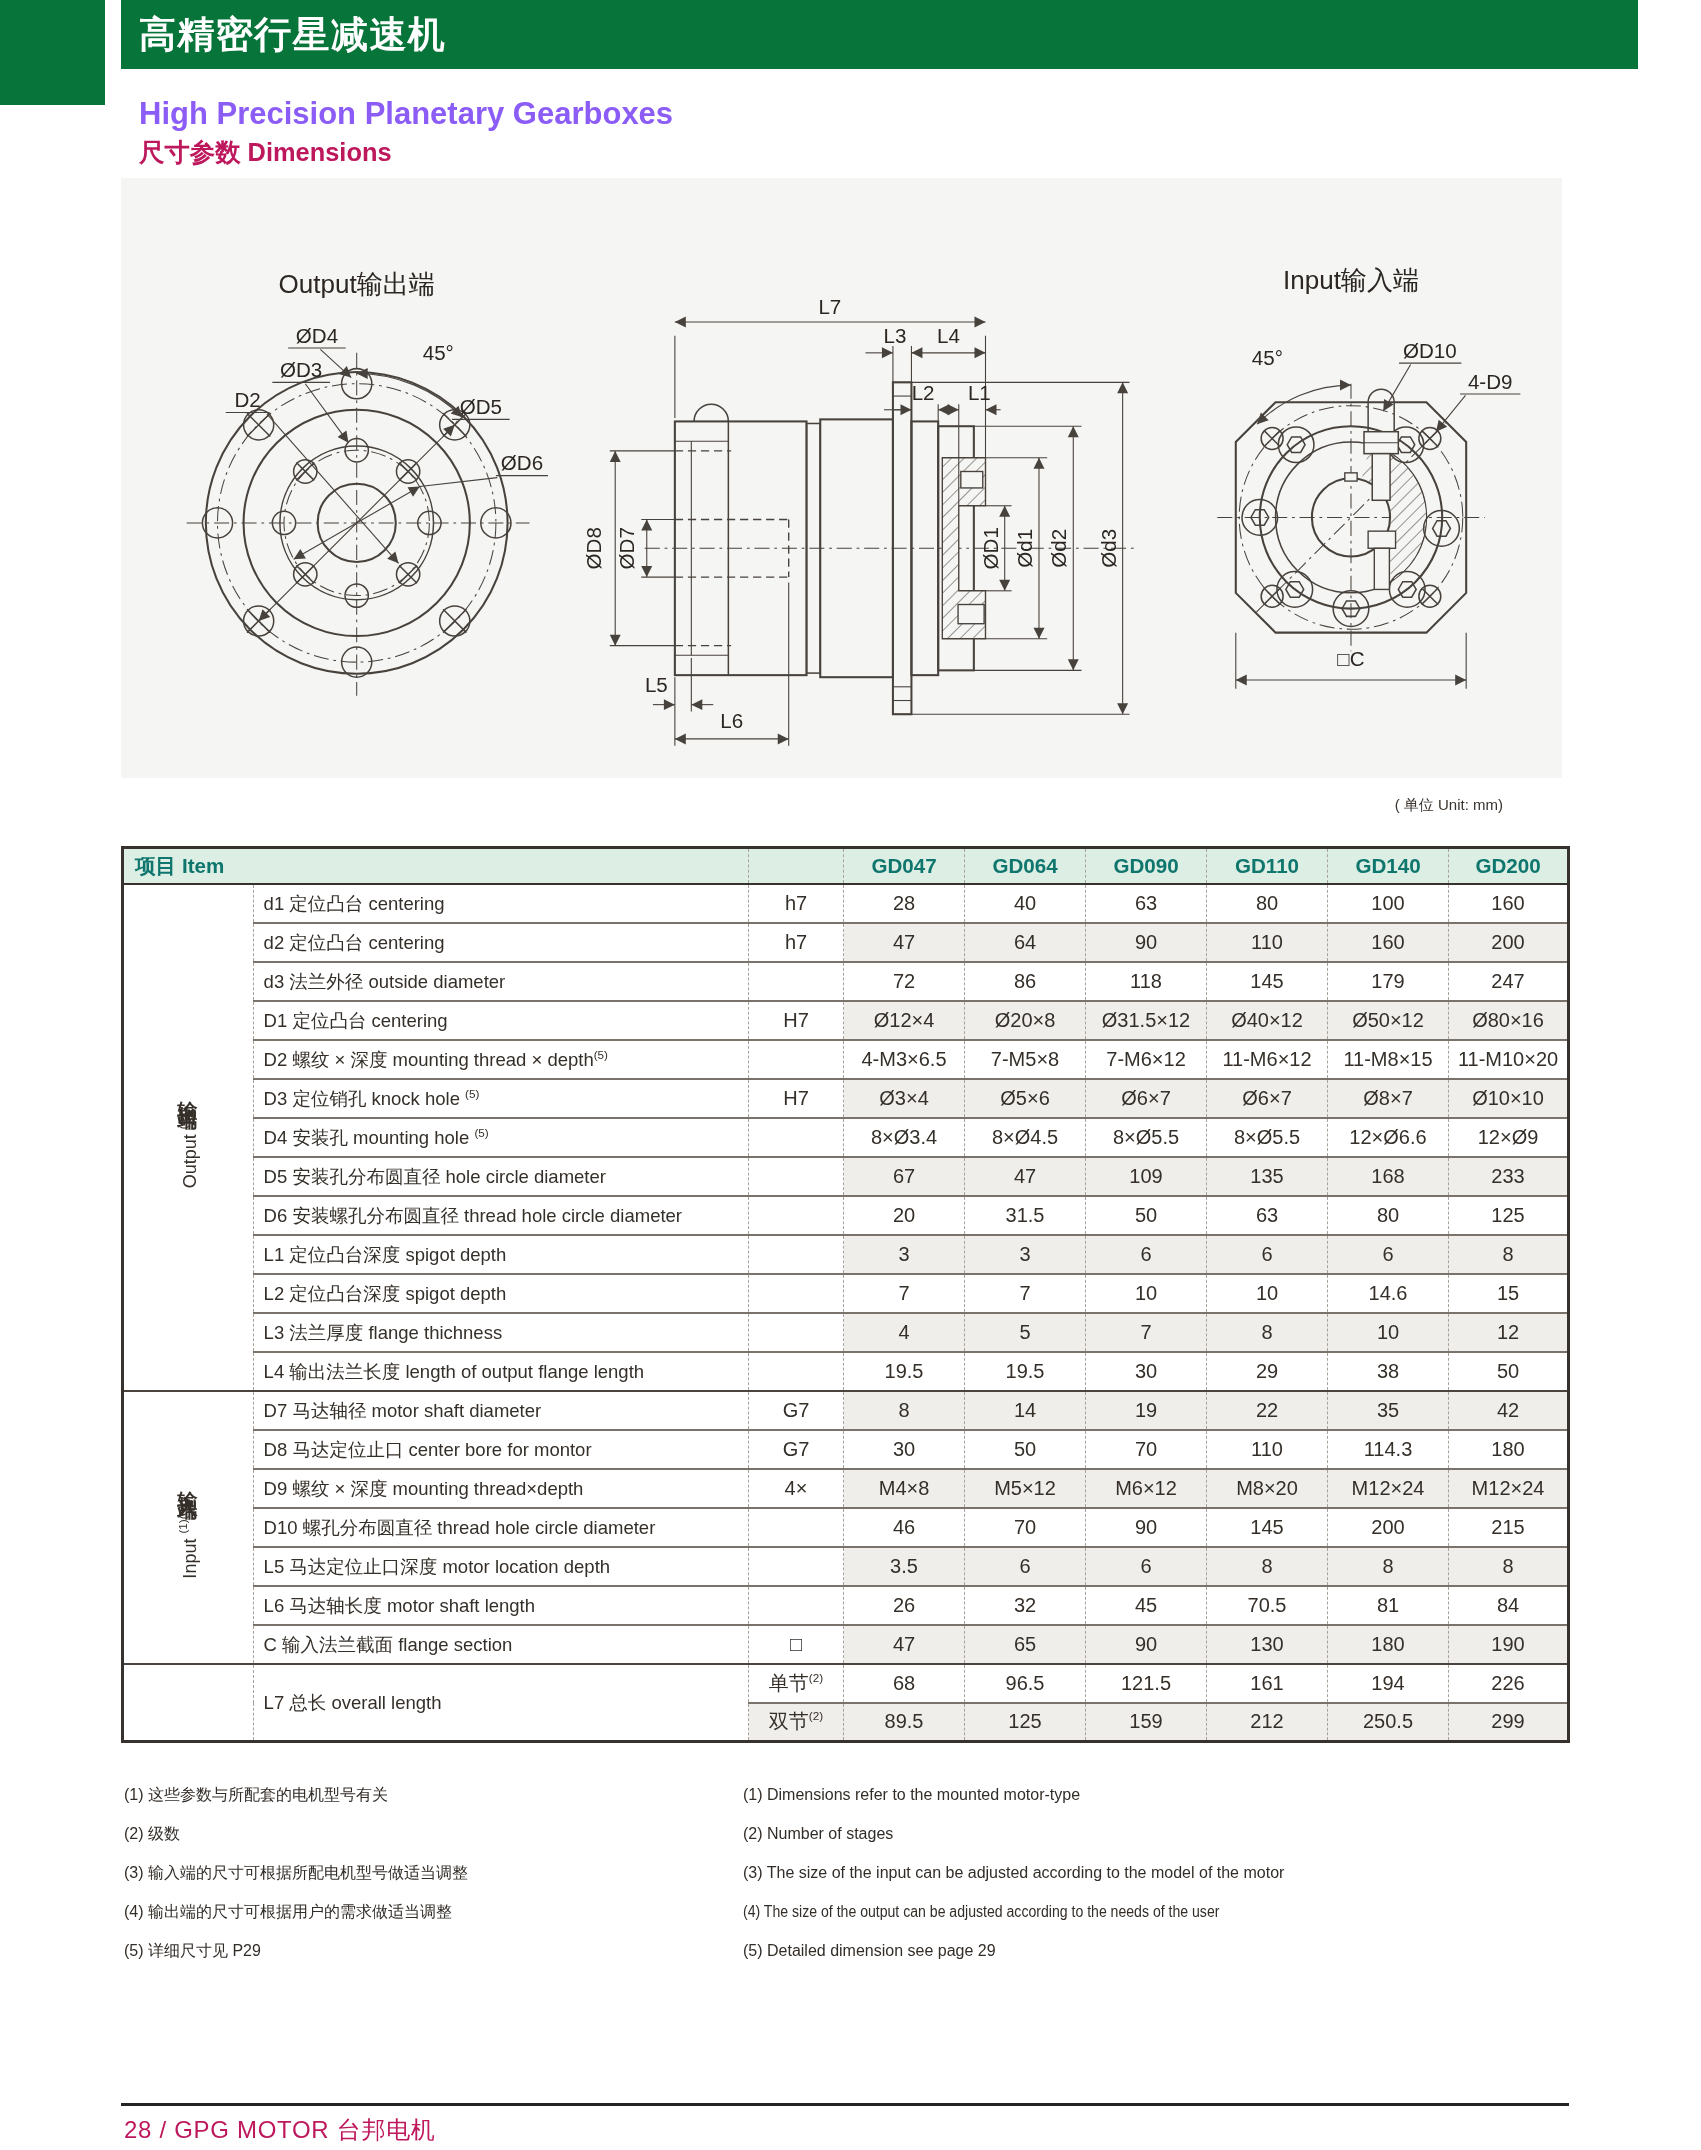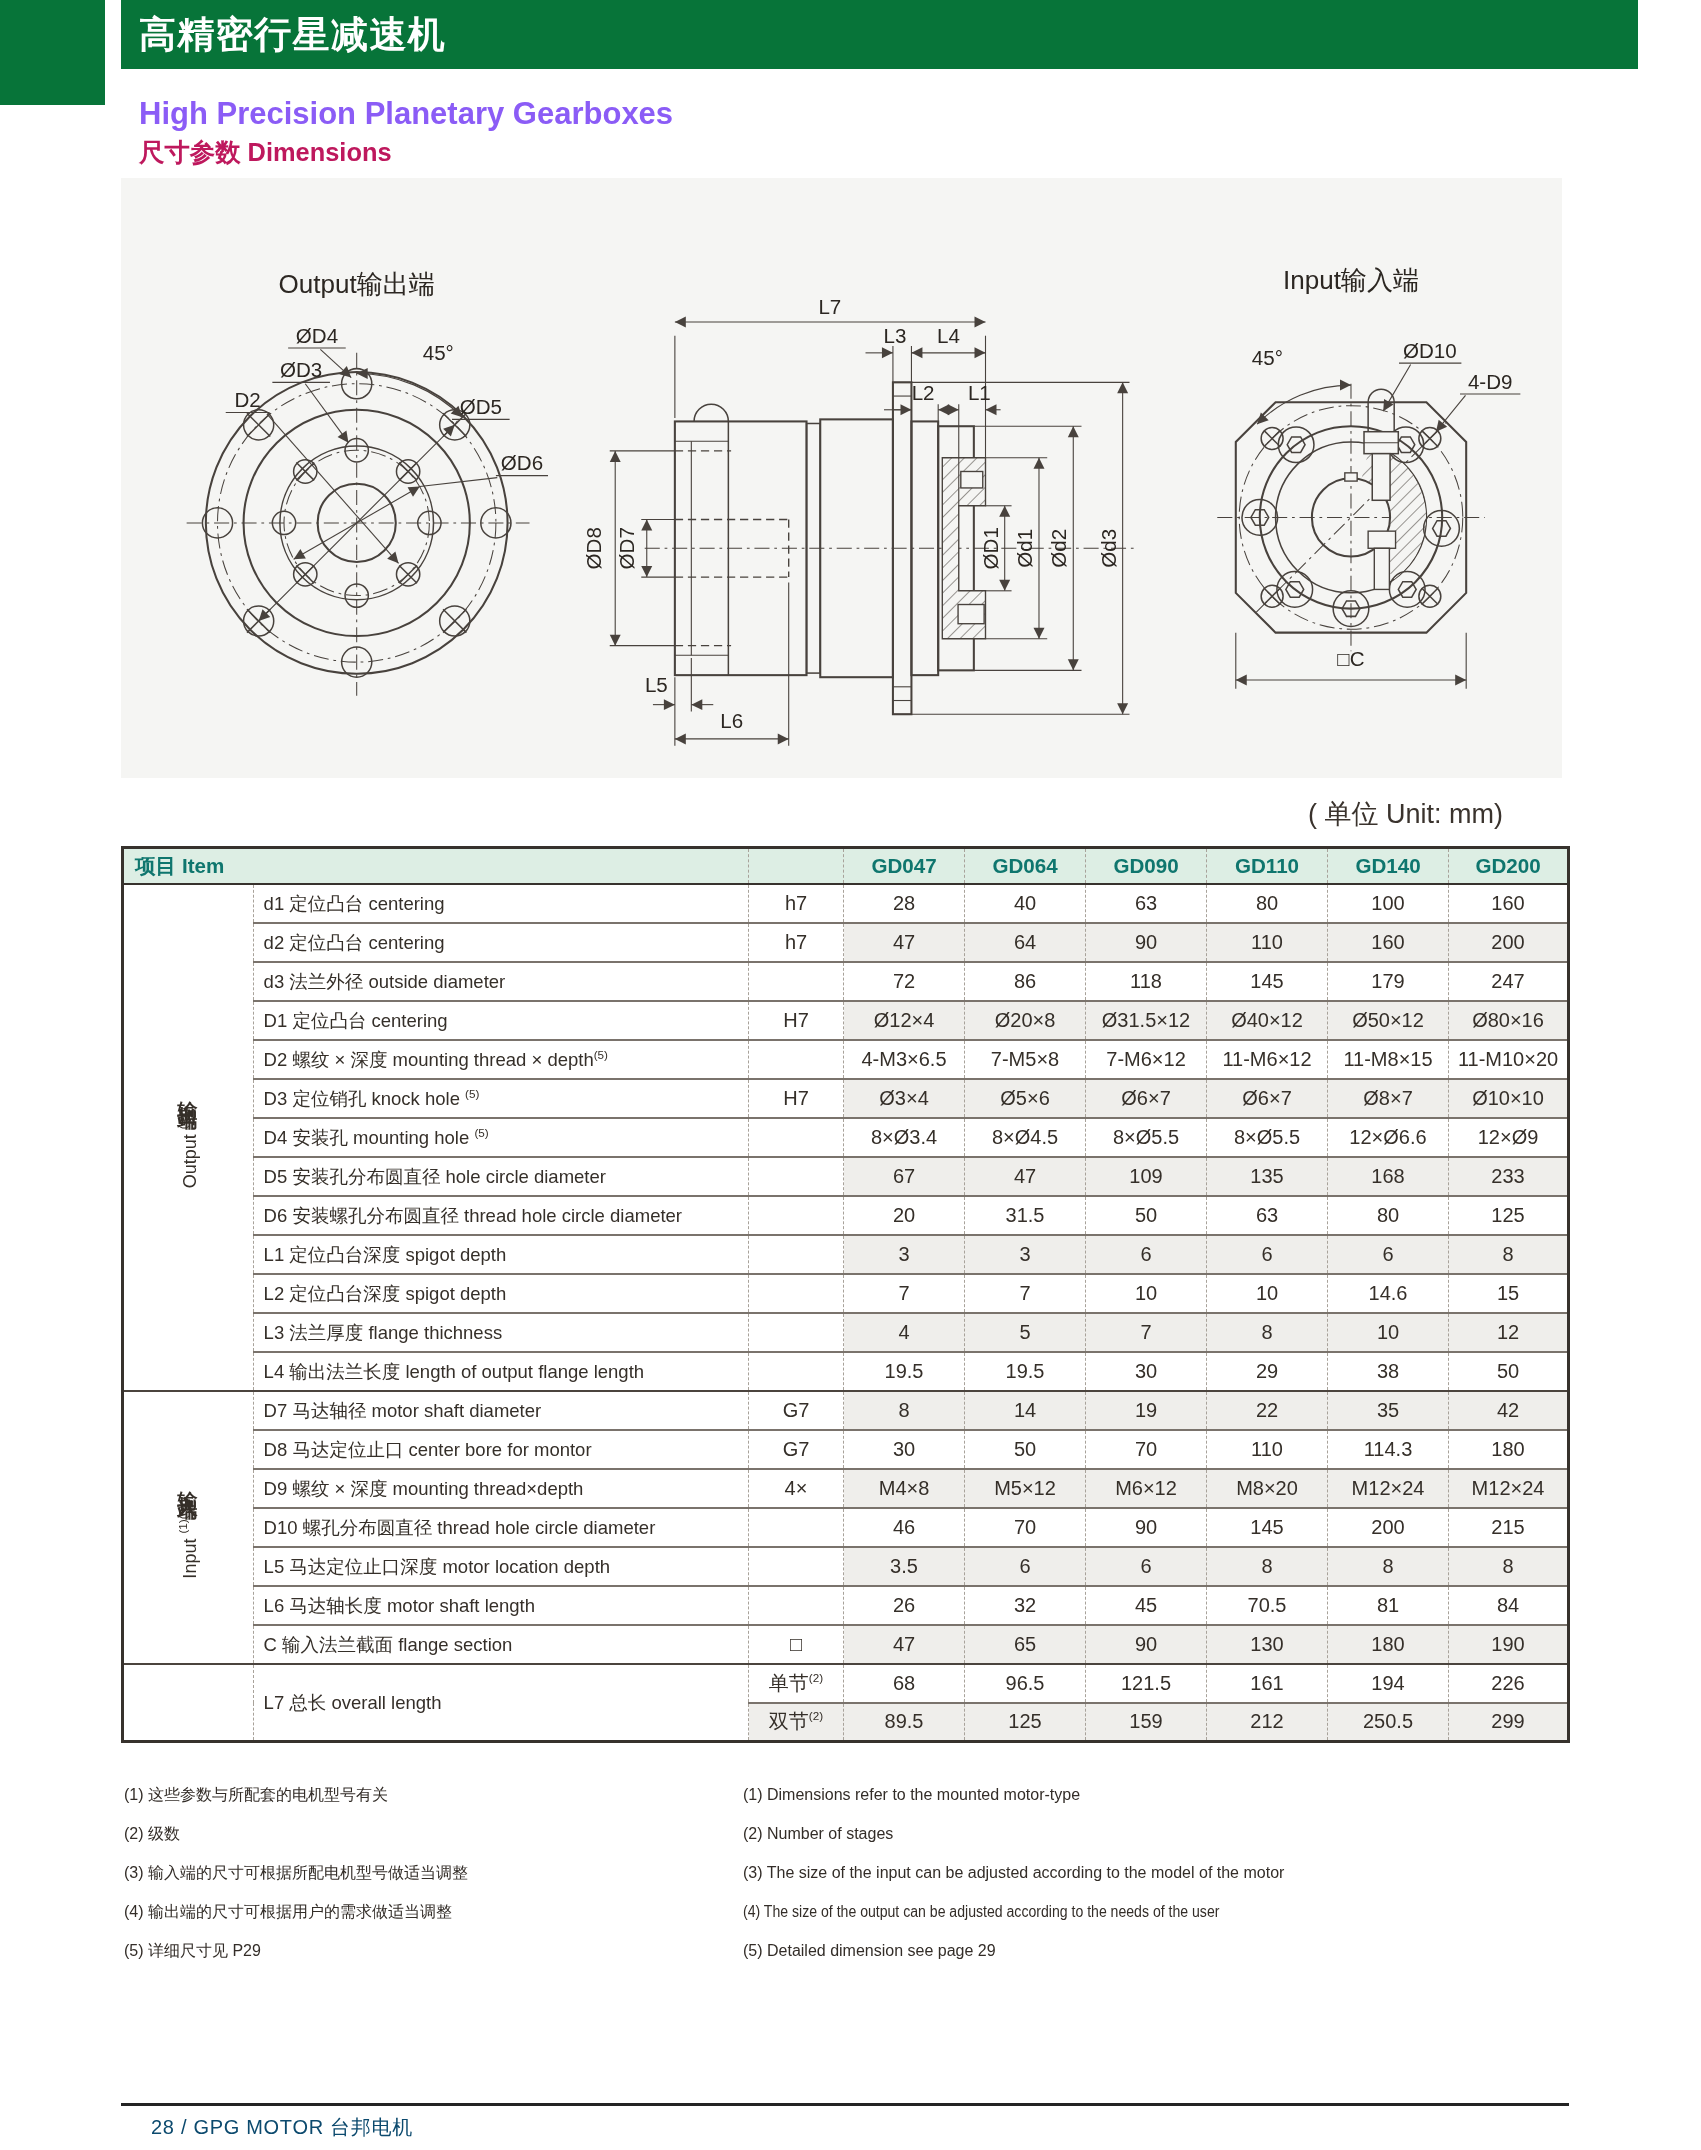--- a/index.html
+++ b/index.html
@@ -5,21 +5,21 @@
   html,body{margin:0;padding:0;background:#ffffff;}
   #page{position:relative;width:1638px;height:2151px;background:#ffffff;overflow:hidden;
         font-family:"Liberation Sans","DejaVu Sans",sans-serif;color:#2c2722;}
   .corner-block{position:absolute;left:0;top:0;width:105px;height:105px;background:#077439;}
   .banner{position:absolute;left:121px;top:0;right:0;height:69px;background:#077439;
           display:flex;align-items:center;}
   .banner span{color:#ffffff;font-size:37px;font-weight:bold;padding-left:18px;letter-spacing:1.4px;}
   .subtitle{position:absolute;left:139px;top:96px;font-size:31px;font-weight:bold;color:#8b5cf6;}
   .section-title{position:absolute;left:139px;top:136px;font-size:25.4px;font-weight:bold;color:#be185d;}
   .drawing-box{position:absolute;left:121px;top:178px;width:1441px;height:600px;background:#f5f5f3;}
-  .unit-note{position:absolute;top:796px;right:135px;font-size:27px;color:#3a332d;}
+  .unit-note{position:absolute;top:796px;right:135px;font-size:15px;color:#3a332d;}
   
   table{position:absolute;left:121px;top:846px;width:1445px;border-collapse:collapse;table-layout:fixed;
         background:#fff;border:3.4px solid #37322d;}
   thead tr{height:36px;}
   thead th{background:#ddeee4;border-bottom:2.7px solid #37322d;font-size:20.6px;font-weight:bold;color:#0f766e;margin-left:12px;}
   th.item-h{text-align:left;padding-left:11px;}
   th.dl,td.dl{border-left:1.4px dashed #a8a29a;}
   tbody tr{height:39px;}
   tbody td{font-size:20px;text-align:center;vertical-align:middle;color:#352f29;}
   td.item{text-align:left;padding-left:9.6px;font-size:18.5px;}
@@ -30,21 +30,21 @@
   .gwrap{display:flex;flex-direction:column;align-items:center;justify-content:center;gap:18px;height:100%;}
   .vcn{writing-mode:vertical-lr;text-orientation:upright;font-size:20px;font-weight:bold;letter-spacing:4.1px;}
   .ven{writing-mode:vertical-rl;transform:rotate(180deg);font-size:18px;white-space:nowrap;}
   
   .footnotes{position:absolute;top:1775px;font-size:16px;color:#332d28;}
   .footnotes .fline{height:39px;line-height:39px;white-space:nowrap;}
   #fn-cn{left:124px;}
   #fn-en{left:743px;}
   .fline.condensed{transform:scaleX(0.88);transform-origin:left center;}
   .footer-line{position:absolute;left:121px;top:2103px;width:1448px;height:2.7px;background:#232323;}
-  .footer-text{position:absolute;left:124px;top:2114px;font-size:20px;color:#0c4a6e;letter-spacing:0.7px;margin-left:27px;}
+  .footer-text{position:absolute;left:124px;top:2114px;font-size:24px;color:#be185d;letter-spacing:0.7px;}
   
   .ln{stroke:#48423d;fill:none;stroke-width:3;}
   .l2{stroke:#48423d;fill:none;stroke-width:2.2;}
   .l1{stroke:#48423d;fill:none;stroke-width:1.6;}
   .cl{stroke:#48423d;fill:none;stroke-width:1.5;stroke-dasharray:22 7 4 7;}
   .dsh{stroke:#48423d;fill:none;stroke-width:2;stroke-dasharray:12 7;}
   svg text{fill:#2c2722;font-family:"Liberation Sans","DejaVu Sans",sans-serif;font-size:31px;}
   svg text.ttl{font-size:38px;font-weight:500;}
   svg text.sm{font-size:30px;}
 </style>

